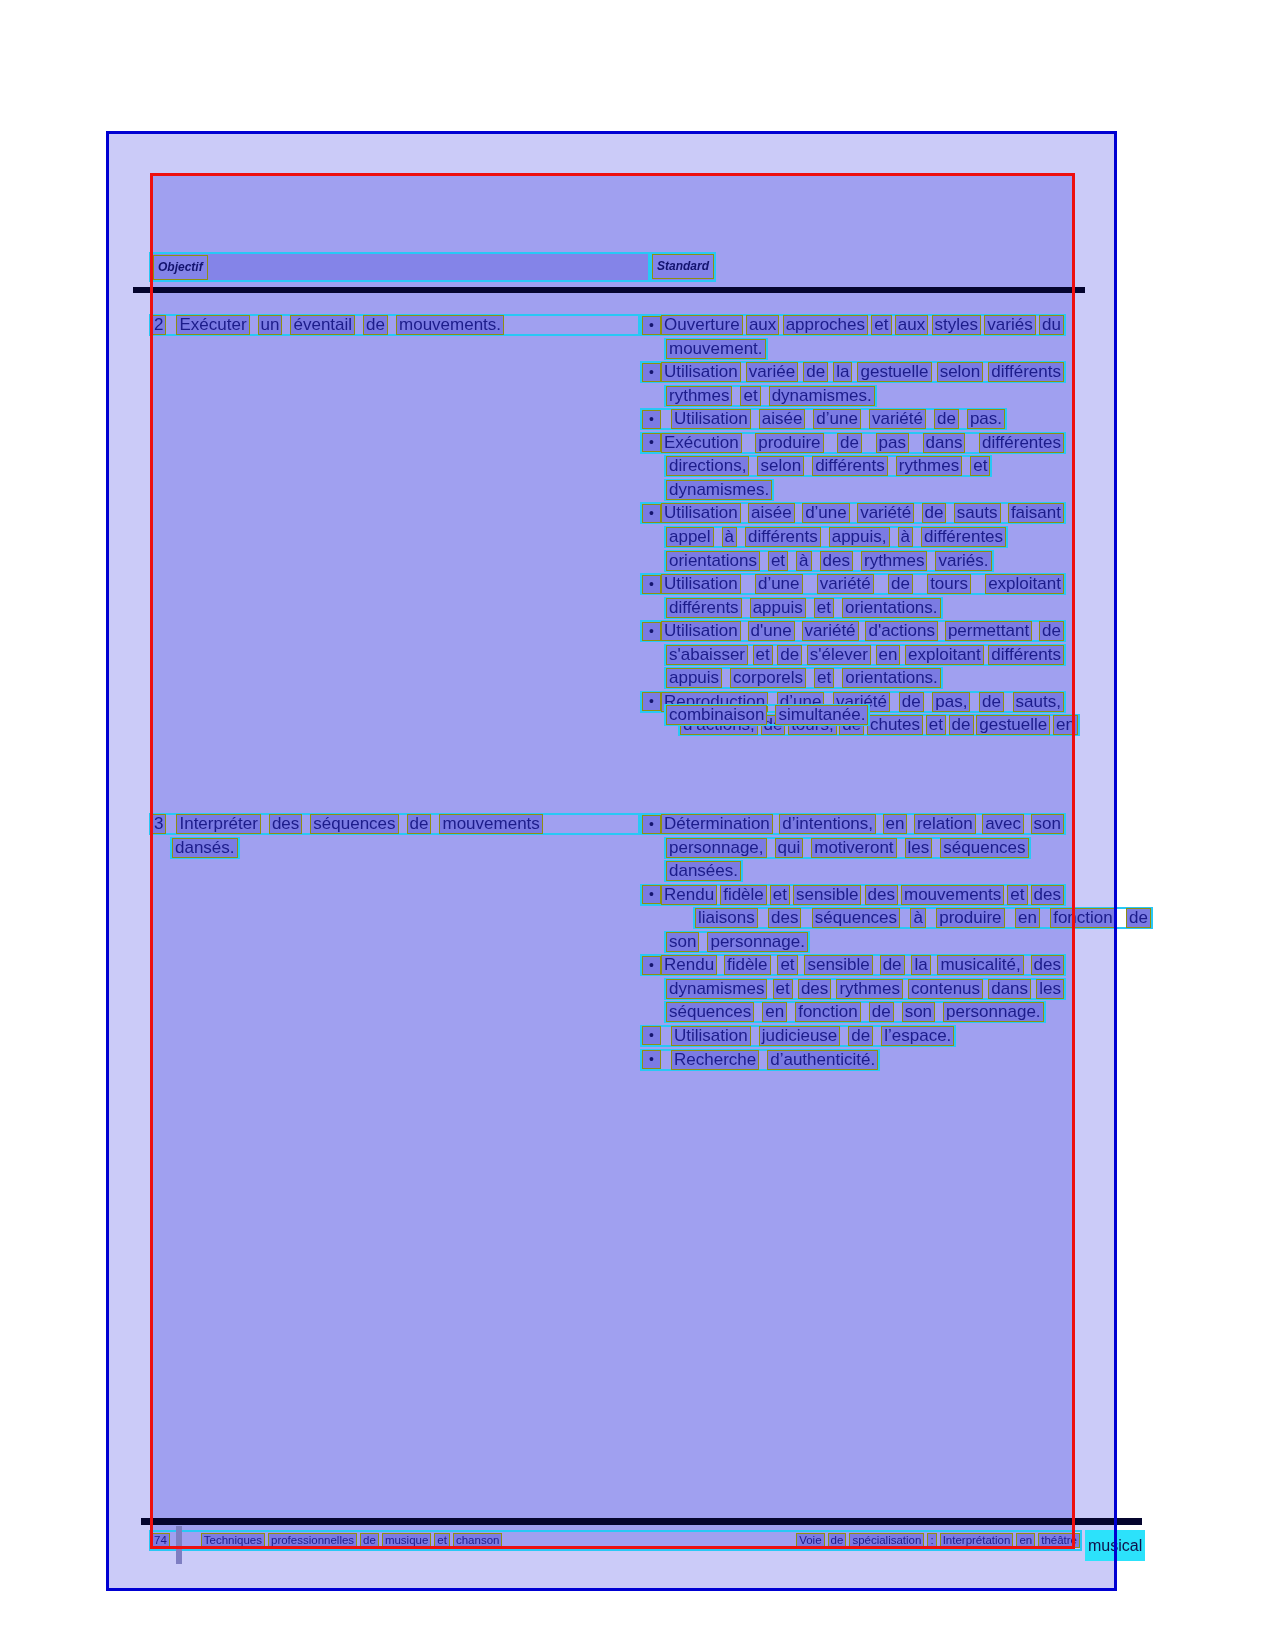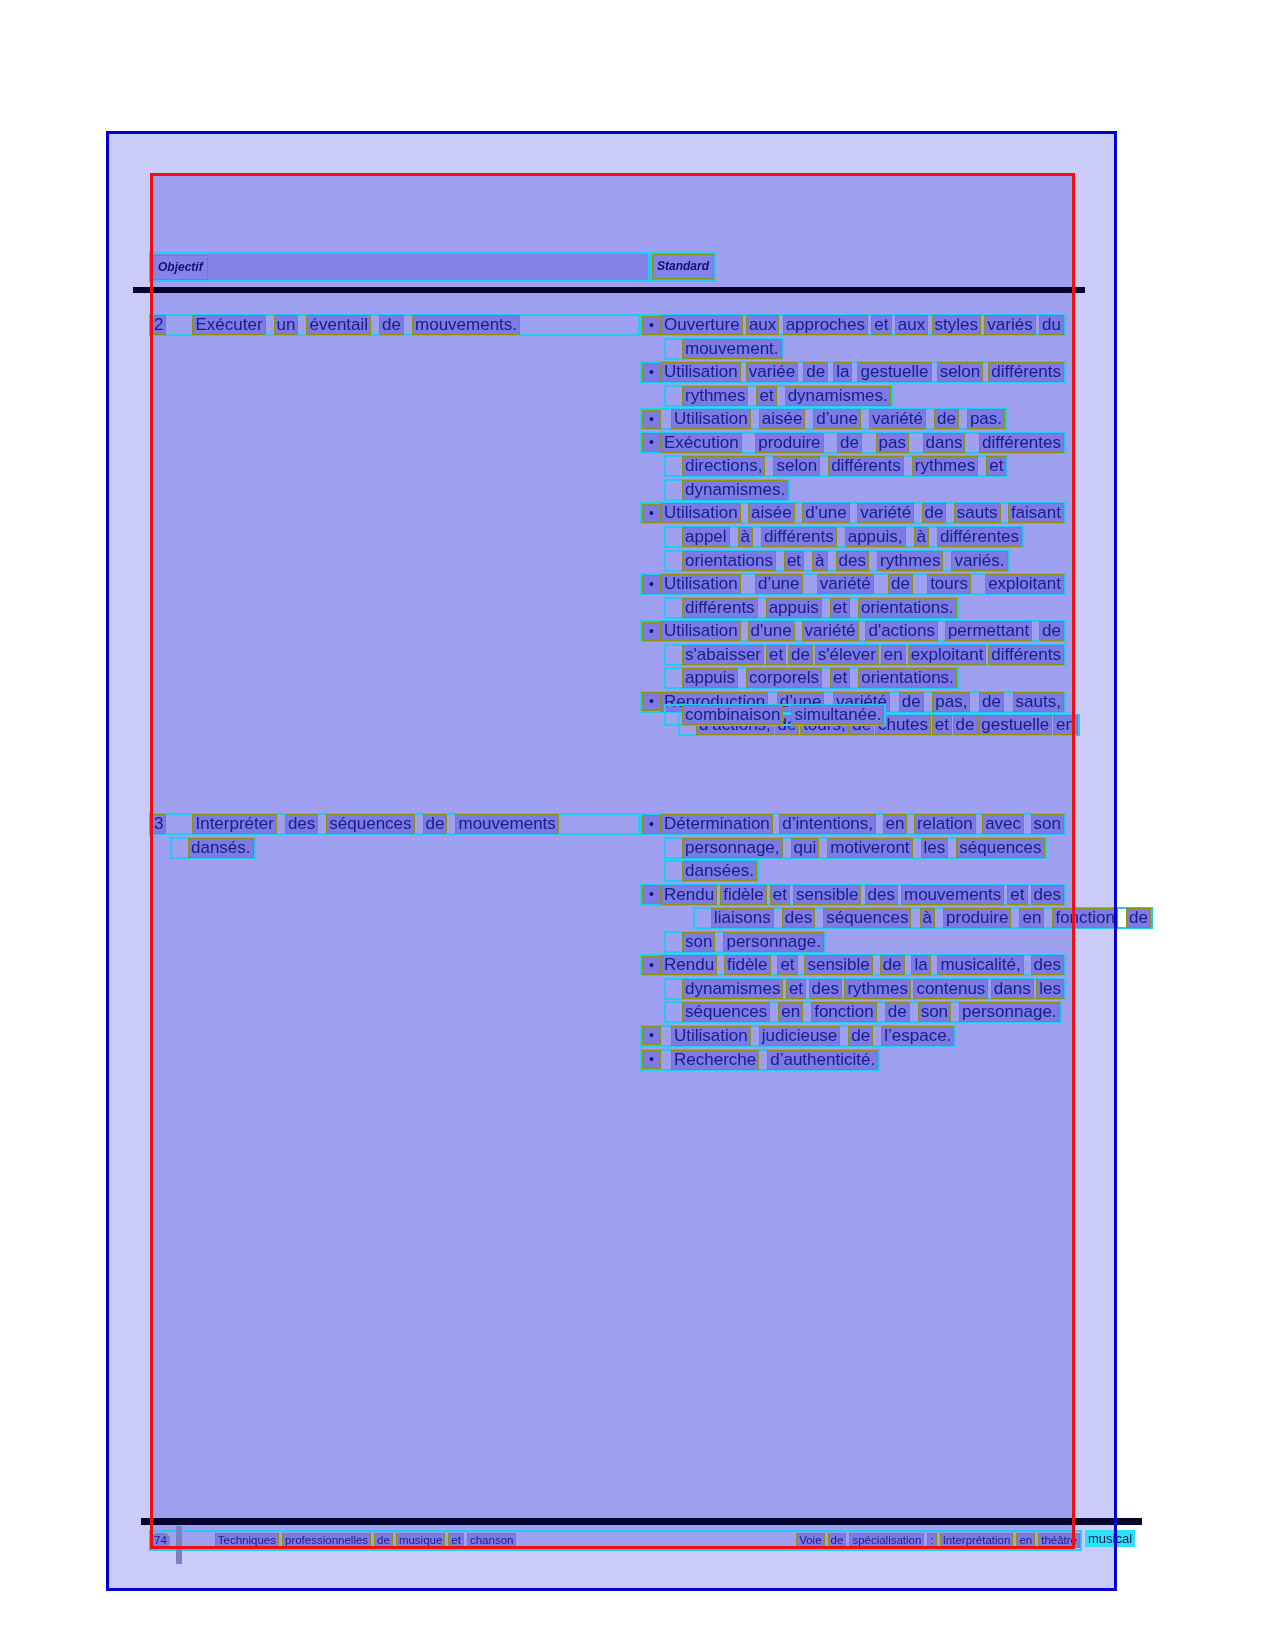--- a/index.html
+++ b/index.html
@@ -35,31 +35,31 @@
   
   .line{position:absolute;box-sizing:border-box;height:22px;border:2px solid #28c8f5;
         display:flex;align-items:center;z-index:5;background:transparent;}
   .w{display:inline-block;background:#7b7be3;border:1px solid #8f8f10;color:#1c1c8a;
      font-size:17px;line-height:18px;padding:0 2px;white-space:nowrap;}
   .num{margin-right:10px;}
   .bullet{width:13px;text-align:center;font-size:14px;line-height:17px;color:#15156e;flex:0 0 auto;}
   .words{display:flex;align-items:center;}
   .words.just{flex:1 1 auto;justify-content:space-between;}
   .words.plain{gap:8px;margin-left:10px;}
-  .words.noind{margin-left:16px;}
+  .words.noind{margin-left:0;}
 
   
   #footer-line{left:149px;top:1530px;width:933px;height:21px;border:2px solid #28c8f5;z-index:5;
                display:flex;align-items:center;justify-content:space-between;}
   .fw{display:inline-block;background:#7b7be3;border:1px solid #8f8f10;color:#1c1c8a;
       font-size:11.5px;line-height:13px;padding:0 2px;white-space:nowrap;}
   #footer-left,#footer-right{display:flex;align-items:center;gap:3px;}
-  #page-number{margin-right:42px;border-radius:6px;}
+  #page-number{margin-right:28px;}
   #footer-highlight{position:absolute;left:934px;top:-2px;background:#2ce2fb;color:#10124a;
-                    font-size:13px;line-height:17px;padding:0 3px;white-space:nowrap;}
+                    font-size:16px;line-height:17px;padding:7px 3px;white-space:nowrap;}
   #caret-mark{left:176px;top:1526px;width:6px;height:38px;background:#7e7ec2;z-index:6;}
 </style>
 </head>
 <body>
 
 <div id="canvas">
   <div class="abs" id="blue-fill"></div>
 
   <div class="abs" id="content-fill"></div>
 

